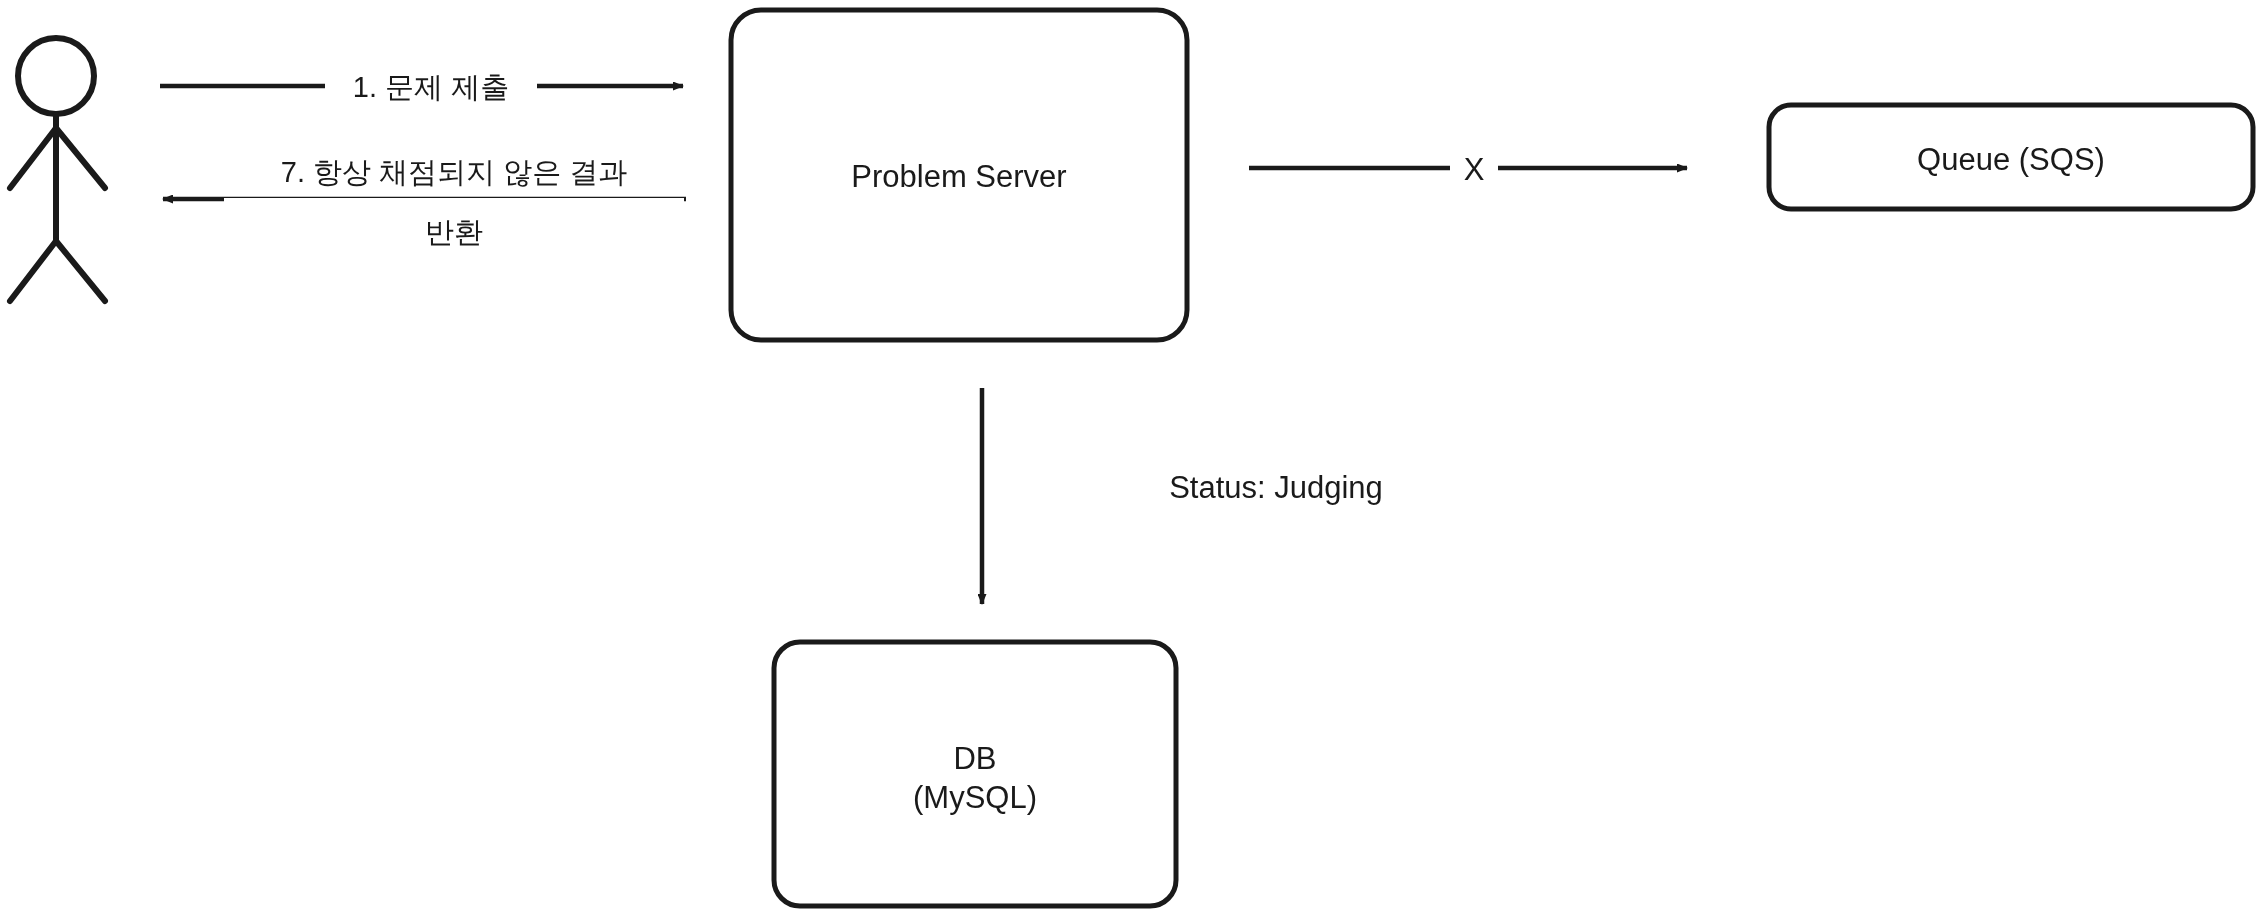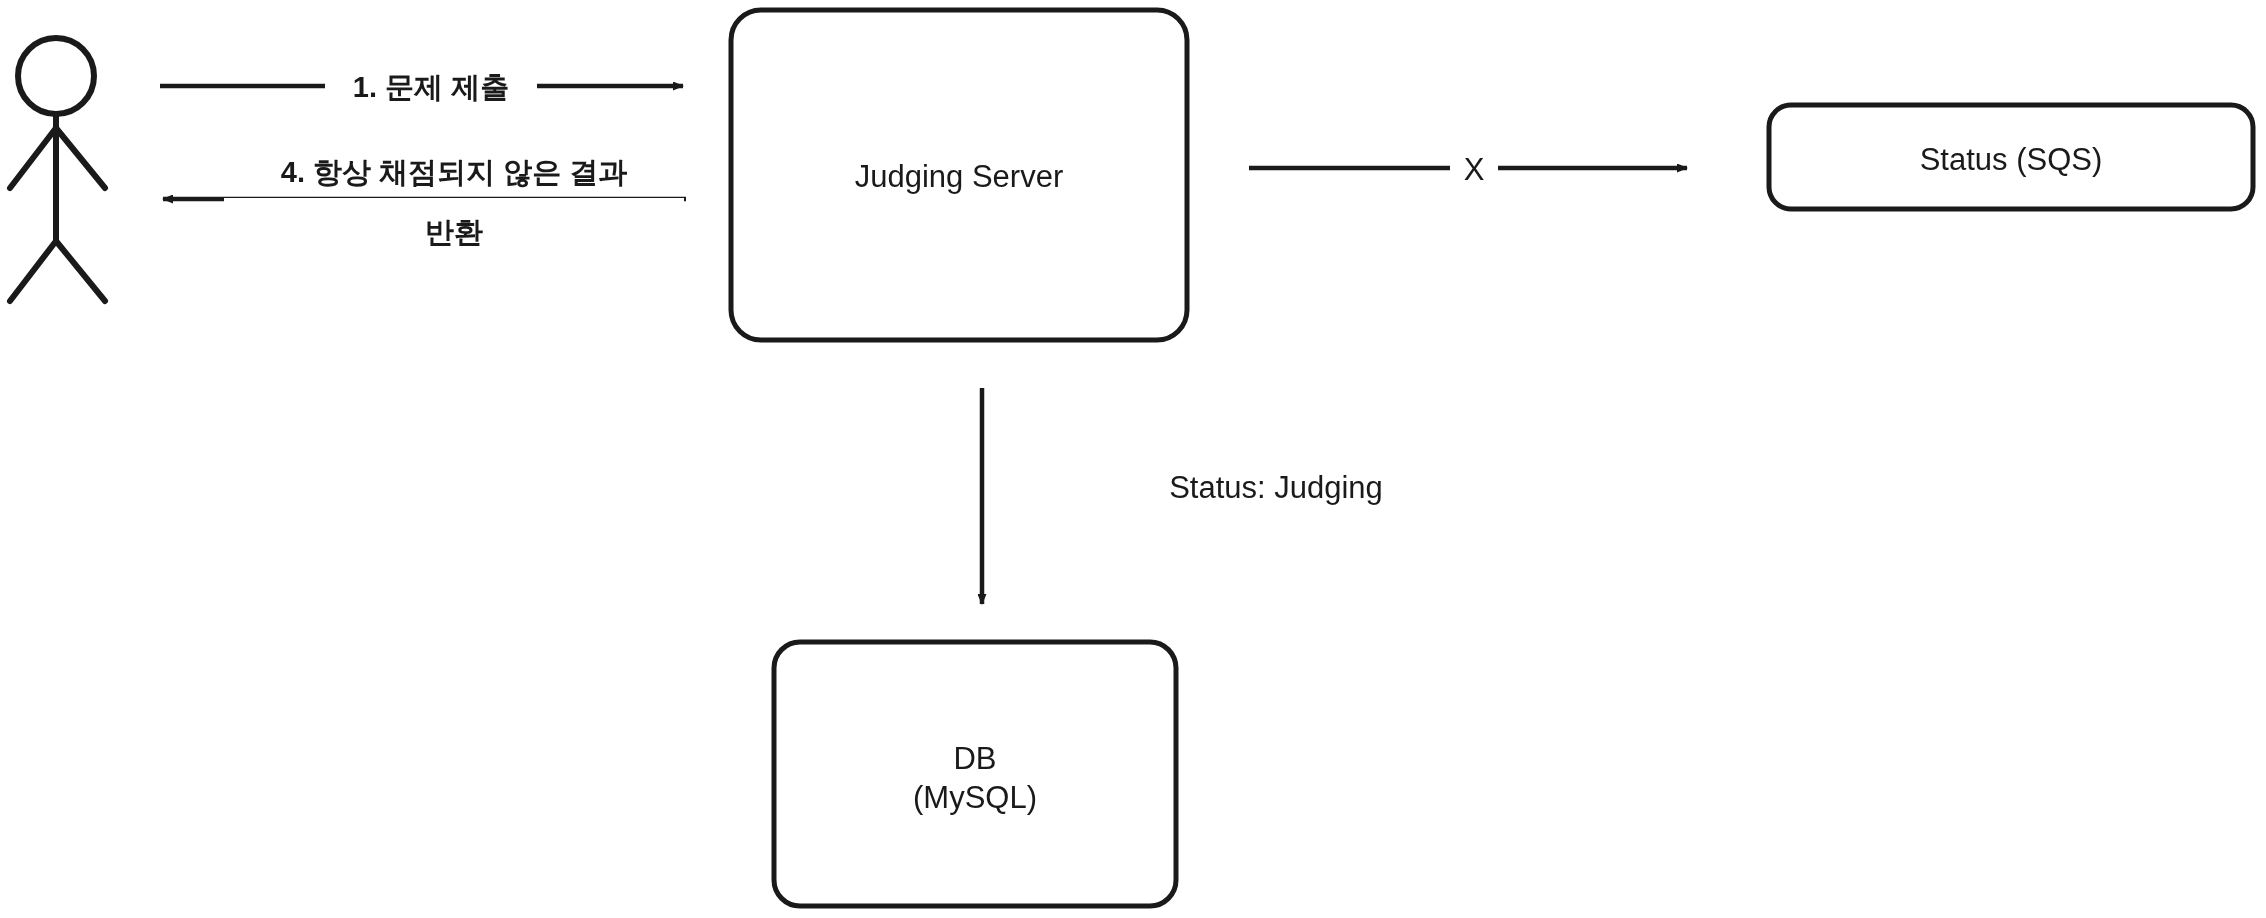--- a/index.html
+++ b/index.html
@@ -38,21 +38,20 @@
     color: #1a1a1a;
     line-height: 1.3;
     background: #ffffff;
     white-space: pre-line;
   }
   .box-title {
     font-size: 31px;
   }
   .edge-text {
     font-size: 29px;
-    font-weight: bold;
   }
   .edge-text-x {
     font-size: 31px;
   }
   .note-text {
     font-size: 31px;
   }
 </style>
 </head>
 <body>
@@ -97,31 +96,31 @@
 
     <g>
       <line x1="1249" y1="168" x2="1687" y2="168" stroke="#1a1a1a" stroke-width="4.5" marker-end="url(#arrowR)"></line>
     </g>
 
     <g>
       <line x1="982" y1="388" x2="982" y2="604" stroke="#1a1a1a" stroke-width="4.5" marker-end="url(#arrowD)"></line>
     </g>
   </svg>
 
-  <div class="nodeLabel box-title" style="left:731px; top:158px; width:456px;">Judging Server</div>
+  <div class="nodeLabel box-title" style="left:731px; top:158px; width:456px;">Problem Server</div>
 
-  <div class="nodeLabel box-title" style="left:1769px; top:141px; width:484px;">Status (SQS)</div>
+  <div class="nodeLabel box-title" style="left:1769px; top:141px; width:484px;">Queue (SQS)</div>
 
   <div class="nodeLabel box-title" style="left:774px; top:740px; width:402px;">DB</div>
 
   <div class="nodeLabel box-title" style="left:774px; top:779px; width:402px;">(MySQL)</div>
 
   <div class="edgeLabel edge-text" style="left:325px; top:69px; width:200px; padding:0 6px;">1. 문제 제출</div>
 
-  <div class="edgeLabel edge-text" style="left:224px; top:154px; width:448px; padding:0 6px;">4. 항상 채점되지 않은 결과</div>
+  <div class="edgeLabel edge-text" style="left:224px; top:154px; width:448px; padding:0 6px;">7. 항상 채점되지 않은 결과</div>
 
   <div class="edgeLabel edge-text" style="left:224px; top:198px; width:448px; padding:16px 6px;">반환</div>
 
   <div class="edgeLabel edge-text-x" style="left:1450px; top:150px; width:40px; padding:0 4px;">X</div>
 
 
   <div class="nodeLabel note-text" style="left:1145px; top:469px; width:262px;">Status: Judging</div>
 
 </div>
 

